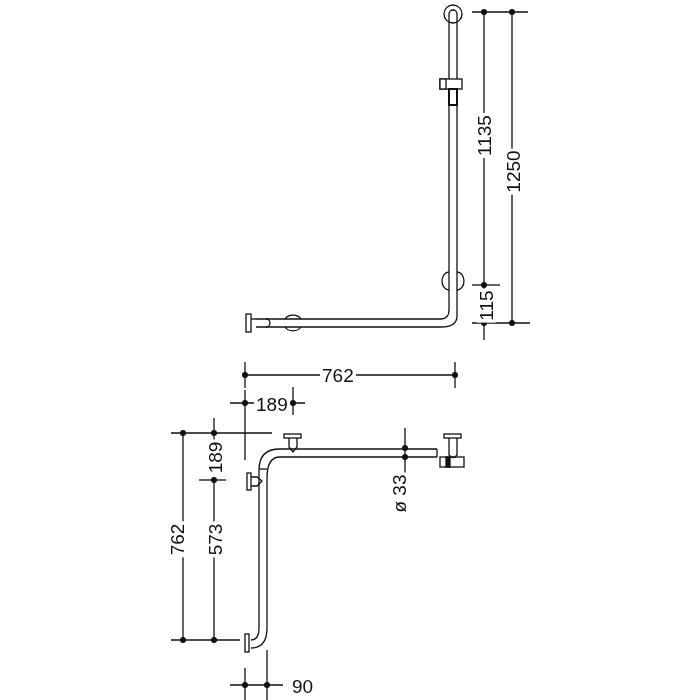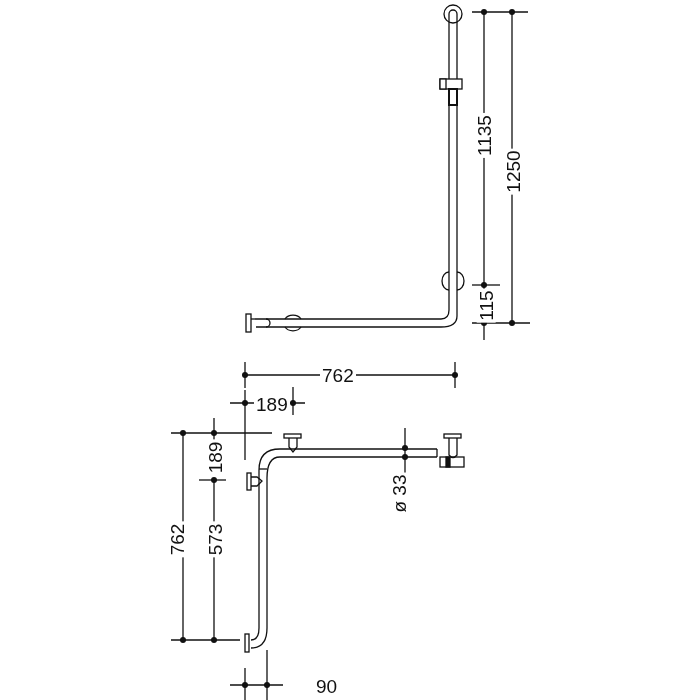--- a/index.html
+++ b/index.html
@@ -129,14 +129,14 @@
 
 <span class="lbl rot" style="left:462px;top:126px;">1135</span>
 <span class="lbl rot" style="left:490px;top:162px;">1250</span>
 <span class="lbl rot" style="left:469px;top:296px;">115</span>
 <span class="lbl" style="left:320px;top:366px;">762</span>
 <span class="lbl" style="left:254px;top:395px;">189</span>
 <span class="lbl rot" style="left:198px;top:448px;">189</span>
 <span class="lbl rot" style="left:160px;top:530px;">762</span>
 <span class="lbl rot" style="left:198px;top:530px;">573</span>
 <span class="lbl rot" style="left:378px;top:484px;">ø 33</span>
-<span class="lbl" style="left:290px;top:677px;margin-left:24px;">90</span>
+<span class="lbl" style="left:290px;top:677px;">90</span>
 </div>
 
 </body></html>

